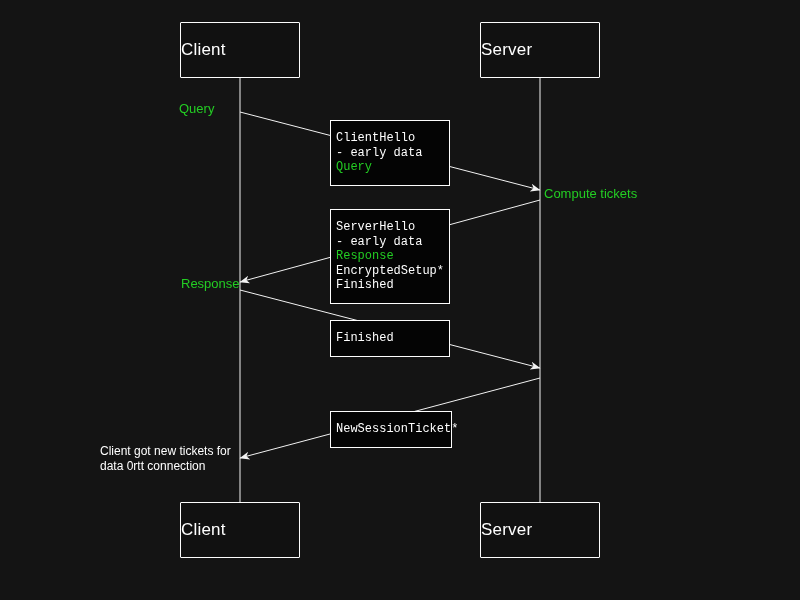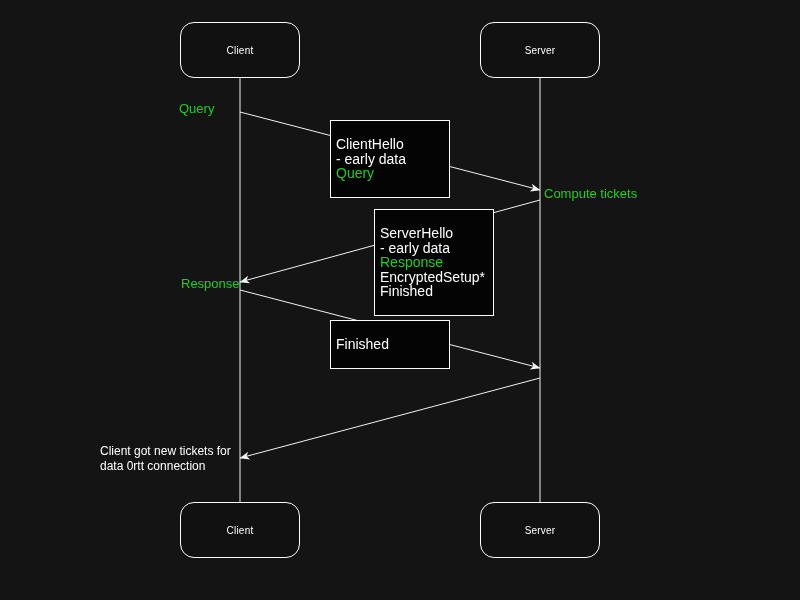--- a/index.html
+++ b/index.html
@@ -8,32 +8,32 @@
     background:var(--bg,#141414);
     font-family:"Liberation Sans",sans-serif;
     color:#fff;
   }
   .wires{position:absolute;left:0;top:0;width:800px;height:600px;}
   .lifeline{stroke:var(--line,#f2f2f2);stroke-width:1;}
   .msgline{stroke:var(--line,#f2f2f2);stroke-width:1;}
   .ahead{fill:var(--line,#f2f2f2);stroke:none;}
   .actor{
     position:absolute;width:120px;height:56px;box-sizing:border-box;
-    border:1.5px solid #fdfdfd;border-radius:14px;background:#111111;
-    display:flex;align-items:center;justify-content:center;
-    font-size:10px;letter-spacing:.2px;
+    border:1.5px solid #fdfdfd;border-radius:1px;background:#111111;
+    display:flex;align-items:center;justify-content:flex-start;
+    font-size:17px;letter-spacing:.2px;
   }
   .c-top{left:180px;top:22px;} .s-top{left:480px;top:22px;}
   .c-bot{left:180px;top:502px;} .s-bot{left:480px;top:502px;}
   .msgbox{
     position:absolute;left:330px;width:120px;box-sizing:border-box;
     border:1.5px solid #fdfdfd;background:#040404;
-    padding:16px 5px;font-size:14px;line-height:14.5px;white-space:nowrap;
+    padding:10px 5px;font-size:12px;line-height:14.5px;white-space:nowrap;font-family:Liberation Mono, monospace;
   }
-  .m1{top:120px;} .m2{top:209px;margin-left:44px;} .m3{top:320px;} .m4{top:411px;width:122px;}
+  .m1{top:120px;} .m2{top:209px;} .m3{top:320px;} .m4{top:411px;width:122px;}
   .glabel{
     position:absolute;color:var(--green,#23cd23);
     font-size:13px;line-height:15px;white-space:nowrap;
   }
   .lb-query{left:179px;top:101px;}
   .lb-compute{left:544px;top:186px;}
   .lb-response{left:181px;top:276px;}
   .green{color:var(--green,#23cd23);}
   .note{
     position:absolute;left:100px;top:444px;
@@ -87,19 +87,22 @@
     <div>- early data</div>
     <div class="green">Response</div>
     <div>EncryptedSetup*</div>
     <div>Finished</div>
   </div>
 
   <div class="msgbox m3">
     <div>Finished</div>
   </div>
 
+  <div class="msgbox m4">
+    <div>NewSessionTicket*</div>
+  </div>
 
   <div class="note">
     <div>Client got new tickets for</div>
     <div>data 0rtt connection</div>
   </div>
 
 </div>
 
 </body></html>

